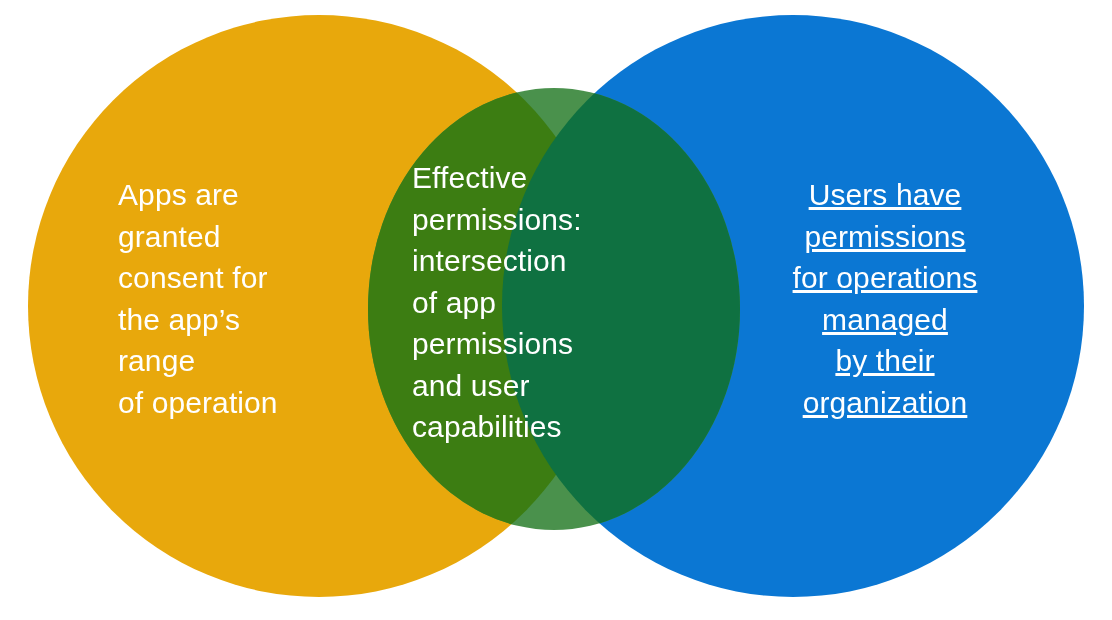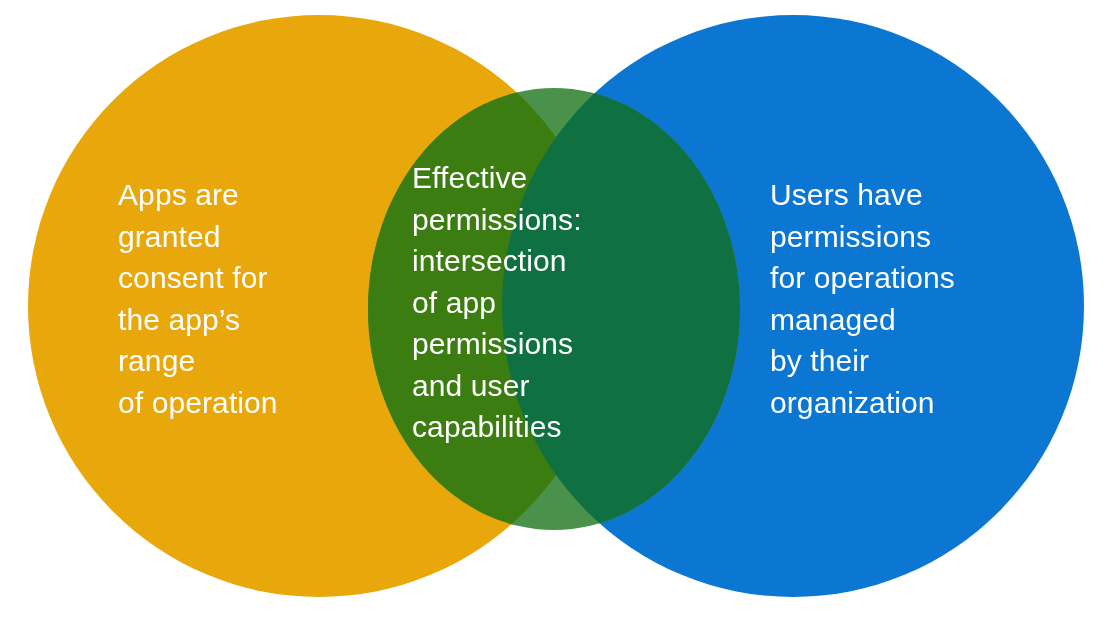--- a/index.html
+++ b/index.html
@@ -52,21 +52,22 @@
     left: 412px;
     top: 157px;
     width: 288px;
     text-align: left;
   }
 
   #label-right {
     left: 770px;
     top: 174px;
     width: 230px;
-    text-align: left;
+    text-align: center;
+    text-decoration: underline;
   }
 </style>
 </head>
 <body>
 
 <div id="venn-stage">
 
   <svg id="venn-svg" viewBox="0 0 1112 620" aria-hidden="true">
     <defs>
       <clipPath id="clip-orange">

